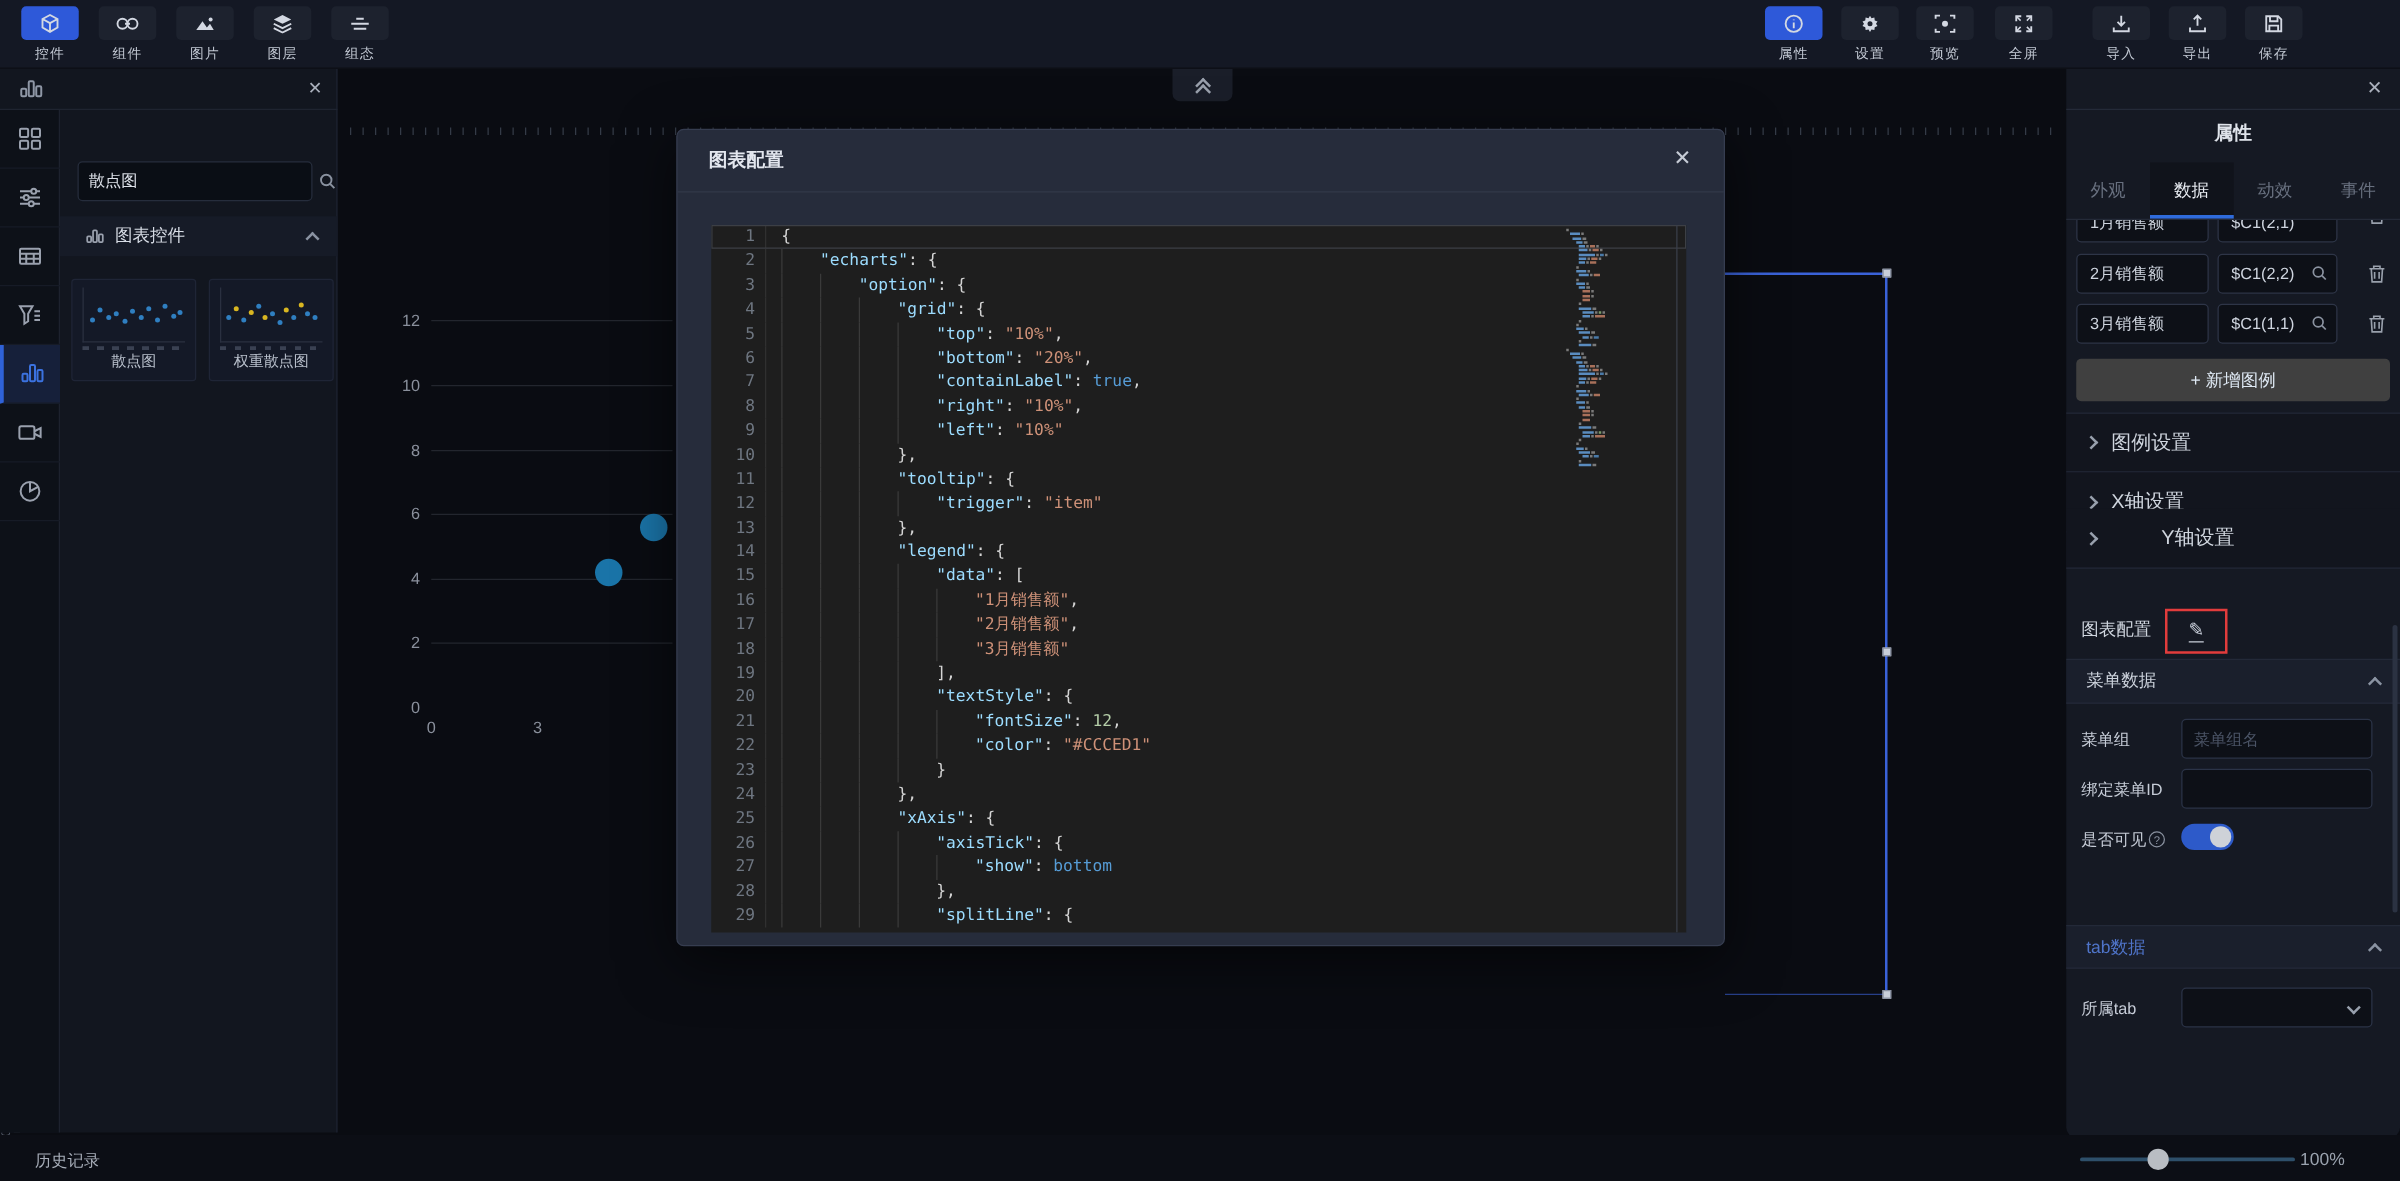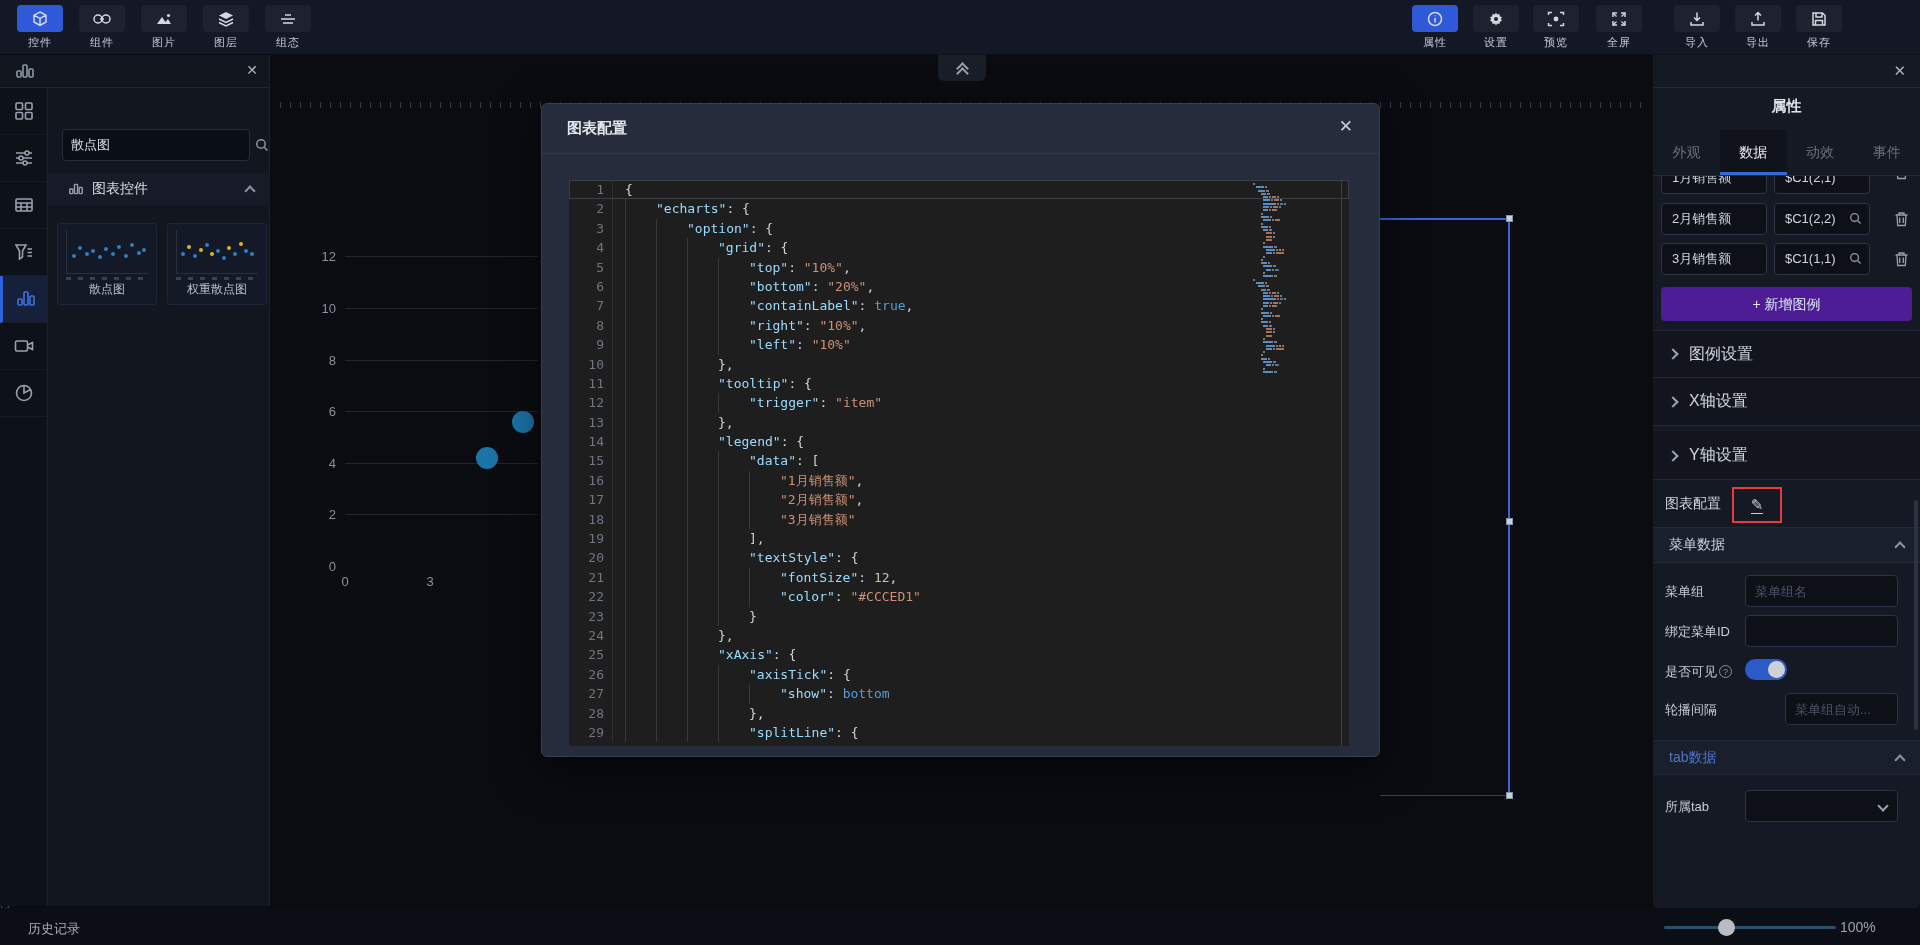--- a/index.html
+++ b/index.html
@@ -76,21 +76,21 @@
   .rp-title { position:absolute; left:0; top:42px; width:100%; text-align:center; font-size:15px; font-weight:bold; color:#dfe3ea;}
   .rp-tabs { position:absolute; left:0; top:75px; width:100%; height:45px; display:flex;}
   .rp-tab { flex:1; text-align:center; line-height:45px; font-size:14px; color:#68707f; cursor:pointer; position:relative;}
   .rp-tab.active { color:#e8ecf2; background:#10131b;}
   .rp-tab.active::after { content:""; position:absolute; left:0; bottom:0; width:100%; height:3px; background:#2f6bdb;}
   .field-box { background:#0d1017; border:1px solid #2e3547; border-radius:4px; color:#cfd5df; font-size:13px;}
   .lg-row { position:absolute; left:8px; width:251px; height:32px;}
   .lg-name { position:absolute; left:0; top:0; width:106px; height:32px; line-height:30px; padding-left:10px;}
   .lg-ref { position:absolute; left:113px; top:0; width:96px; height:32px; line-height:30px; padding-left:10px;}
   .clip-wrap { position:absolute; left:0; top:121px; width:267px; height:22px; overflow:hidden;}
-  .add-btn { position:absolute; left:8px; top:232px; width:251px; height:34px; background:#4c1d95; border-radius:4px; text-align:center; line-height:34px; font-size:14px; color:#dfe9f4; cursor:pointer;}
+  .add-btn { position:absolute; left:8px; top:232px; width:251px; height:34px; background:#404040; border-radius:4px; text-align:center; line-height:34px; font-size:14px; color:#dfe9f4; cursor:pointer;}
   .col-row { position:absolute; left:0; width:267px; height:48px; background:#12151e; border-bottom:1px solid #232938; display:flex; align-items:center; cursor:pointer;}
   .chev-r { width:8px; height:8px; border-right:2px solid #98a0ad; border-top:2px solid #98a0ad; transform:rotate(45deg); margin-left:16px;}
   .col-row .t { font-size:16px; color:#cfd5de; margin-left:12px;}
   .cfg-row { position:absolute; left:0; top:425px; width:267px; height:48px; border-bottom:1px solid #232938;}
   .cfg-row .t { position:absolute; left:12px; top:15px; font-size:14px; color:#cfd5de;}
   .edit-btn { position:absolute; left:79px; top:7px; width:50px; height:36px; border:2px solid #e23c3c; display:flex; align-items:center; justify-content:center; cursor:pointer;}
   .pencil { font-size:15px; color:#c9cfda; border-bottom:1px solid #c9cfda; line-height:16px; transform:rotate(0deg);}
   .sec-row { position:absolute; left:0; width:267px; height:35px; background:#1a1f2c; border-bottom:1px solid #232938; display:flex; align-items:center;}
   .sec-row .t { font-size:14px; color:#ccd2dc; margin-left:16px;}
   .sec-row.blue .t { color:#4f74c9;}
@@ -925,21 +925,21 @@
     <div class="add-btn">+ 新增图例</div>
 
     <div class="col-row" style="top:275px; border-top:1px solid #232938;">
       <span class="chev-r"></span>
       <span class="t">图例设置</span>
     </div>
     <div class="col-row" style="top:323px;">
       <span class="chev-r"></span>
       <span class="t">X轴设置</span>
     </div>
-    <div class="col-row" style="top:377px;">
+    <div class="col-row" style="top:352px;gap:40px;">
       <span class="chev-r"></span>
       <span class="t">Y轴设置</span>
     </div>
 
     <div class="cfg-row">
       <span class="t">图表配置</span>
       <div class="edit-btn">
         <span class="pencil">✎</span>
       </div>
     </div>
@@ -955,24 +955,20 @@
     </div>
     <div class="form-row" style="top:560px;">
       <span class="lb">绑定菜单ID</span>
       <input type="text" style="">
     </div>
     <div class="form-row" style="top:600px;">
       <span class="lb"><span>是否可见</span><span class="qmark">?</span></span>
       <div class="toggle">
           <div class="knob"></div>
         </div>
-    </div>
-    <div class="form-row" style="top:638px;">
-      <span class="lb">轮播间隔</span>
-      <input style="left: 132px; width: 113px;" type="text" placeholder="菜单组自动...">
     </div>
 
     <div class="sec-row blue" style="top:685px; border-top:1px solid #232938;">
       <span class="t">tab数据</span>
       <span class="caret-up" style="top:15px;"></span>
     </div>
     <div class="form-row" style="top:735px;">
       <span class="lb">所属tab</span>
       <div class="sel">
           <span class="chev-d"></span>

